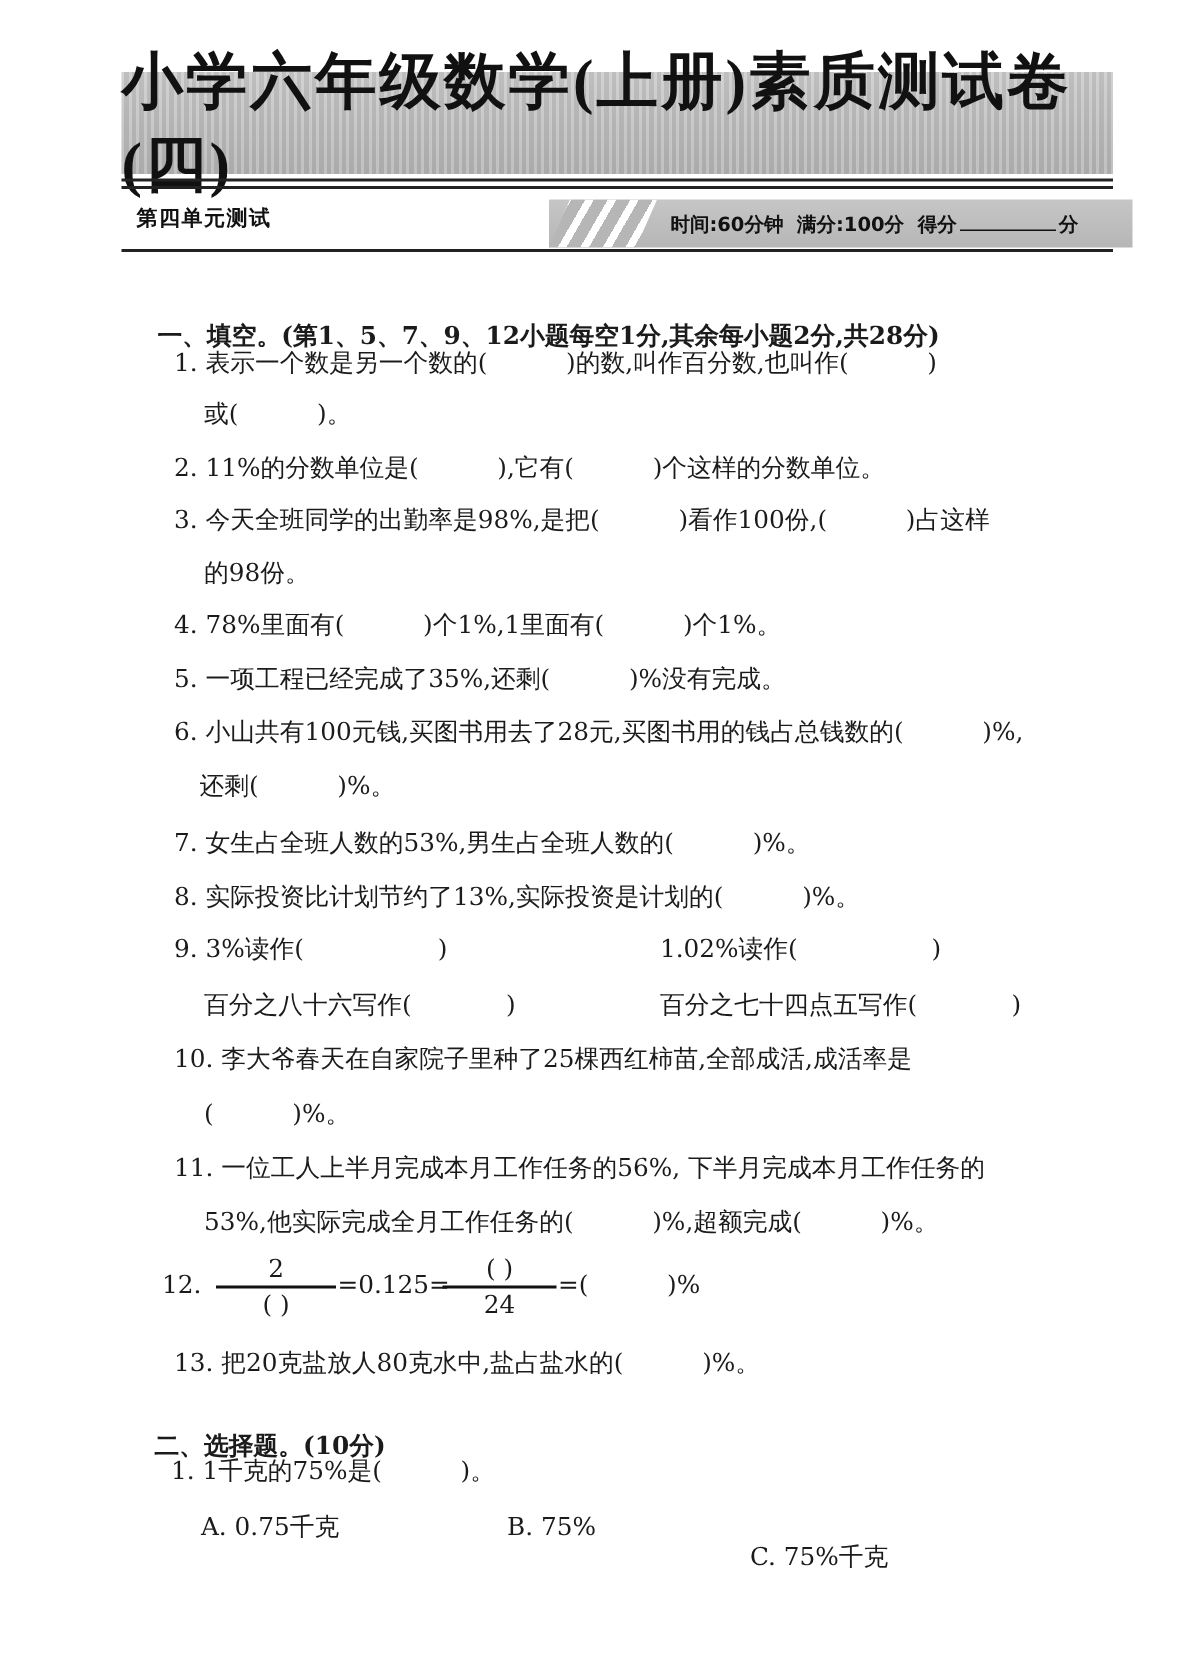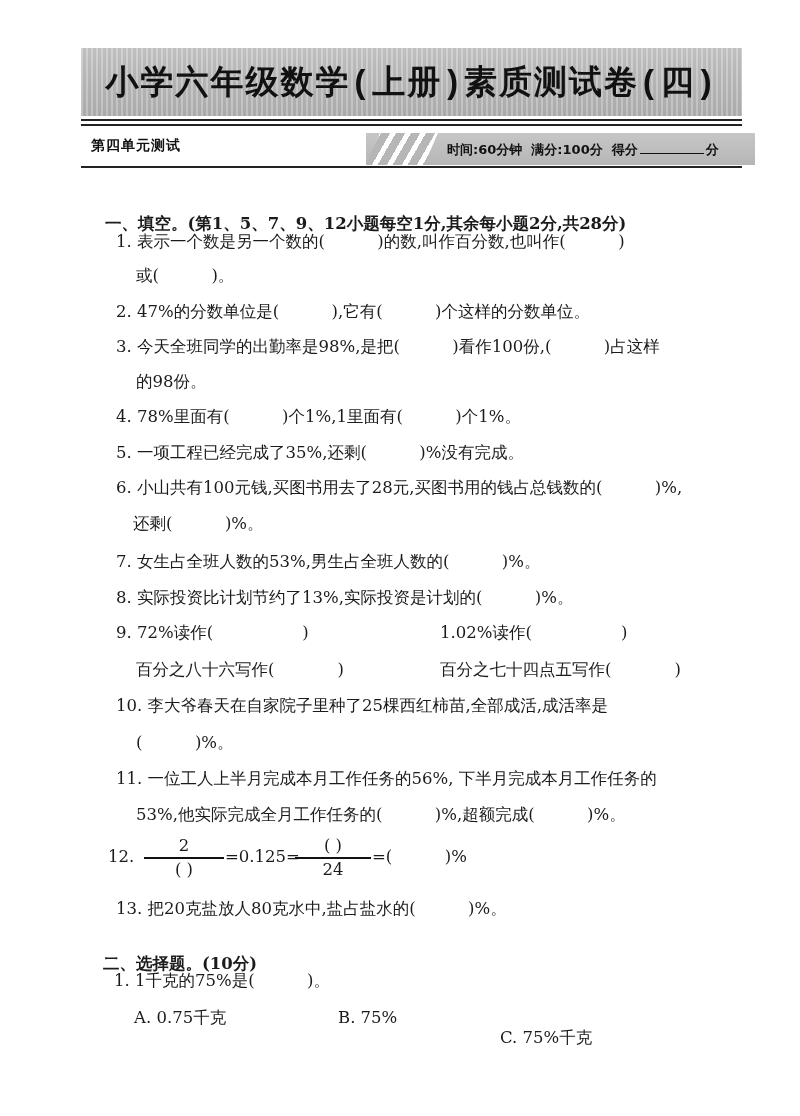--- a/index.html
+++ b/index.html
@@ -11,22 +11,22 @@
     position: absolute; left: 81px; top: 48px; width: 661px; height: 68px;
     background: linear-gradient(180deg, #c9c9c9 0%, #bdbdbd 50%, #b3b3b3 100%);
     display: flex; align-items: center; justify-content: center;
   }
   .title-band .noise {
     position: absolute; inset: 0;
     background-image: repeating-linear-gradient(90deg, rgba(255,255,255,0.18) 0 2px, rgba(0,0,0,0.05) 2px 5px);
     pointer-events: none;
   }
   .title-text {
-    position: relative; font-size: 33px; font-weight: bold; letter-spacing: 2px; color: #111;
-    font-family: Liberation Mono, monospace;
+    position: relative; font-size: 41px; font-weight: bold; letter-spacing: 2px; color: #111;
+    font-family: Liberation Serif, serif;
   }
   .double-rule { position: absolute; left: 81px; width: 661px; height: 2px; background: #222; }
   .sub-band { position: absolute; left: 81px; top: 133px; width: 661px; height: 33px; }
   .unit-label {
     position: absolute; left: 10px; top: 4px; font-size: 14px; font-weight: bold; letter-spacing: 1px;
     font-family: "DejaVu Sans", sans-serif; color: #111;
   }
   .info-band {
     position: absolute; left: 272px; top: 0; width: 389px; height: 32px;
     background: linear-gradient(180deg, #c6c6c6, #b6b6b6);
@@ -81,37 +81,37 @@
 
 <div class="content">
 
   <div class="line section-head" style="left:82px;top:194px">
     <span>一、填空。</span><span class="note">(第1、5、7、9、12小题每空1分,其余每小题2分,共28分)</span>
   </div>
 
   <div class="line" style="left:116px;top:232px">1. 表示一个数是另一个数的(          )的数,叫作百分数,也叫作(          )</div>
   <div class="line" style="left:136px;top:266px">或(          )。</div>
 
-  <div class="line" style="left:116px;top:302px">2. 47%的分数单位是(          ),它有(          )个这样的分数单位。</div>
+  <div class="line" style="left:116px;top:302px">2. 11%的分数单位是(          ),它有(          )个这样的分数单位。</div>
 
   <div class="line" style="left:116px;top:337px">3. 今天全班同学的出勤率是98%,是把(          )看作100份,(          )占这样</div>
   <div class="line" style="left:136px;top:372px">的98份。</div>
 
   <div class="line" style="left:116px;top:407px">4. 78%里面有(          )个1%,1里面有(          )个1%。</div>
 
   <div class="line" style="left:116px;top:443px">5. 一项工程已经完成了35%,还剩(          )%没有完成。</div>
 
   <div class="line" style="left:116px;top:478px">6. 小山共有100元钱,买图书用去了28元,买图书用的钱占总钱数的(          )%,</div>
   <div class="line" style="left:133px;top:514px">还剩(          )%。</div>
 
   <div class="line" style="left:116px;top:552px">7. 女生占全班人数的53%,男生占全班人数的(          )%。</div>
 
   <div class="line" style="left:116px;top:588px">8. 实际投资比计划节约了13%,实际投资是计划的(          )%。</div>
 
-  <div class="line" style="left:116px;top:623px">9. 72%读作(                 )</div>
+  <div class="line" style="left:116px;top:623px">9. 3%读作(                 )</div>
   <div class="line" style="left:440px;top:623px">1.02%读作(                 )</div>
   <div class="line" style="left:136px;top:660px">百分之八十六写作(            )</div>
   <div class="line" style="left:440px;top:660px">百分之七十四点五写作(            )</div>
 
   <div class="line" style="left:116px;top:696px">10. 李大爷春天在自家院子里种了25棵西红柿苗,全部成活,成活率是</div>
   <div class="line" style="left:136px;top:733px">(          )%。</div>
 
   <div class="line" style="left:116px;top:769px">11. 一位工人上半月完成本月工作任务的56%, 下半月完成本月工作任务的</div>
   <div class="line" style="left:136px;top:805px">53%,他实际完成全月工作任务的(          )%,超额完成(          )%。</div>
 

